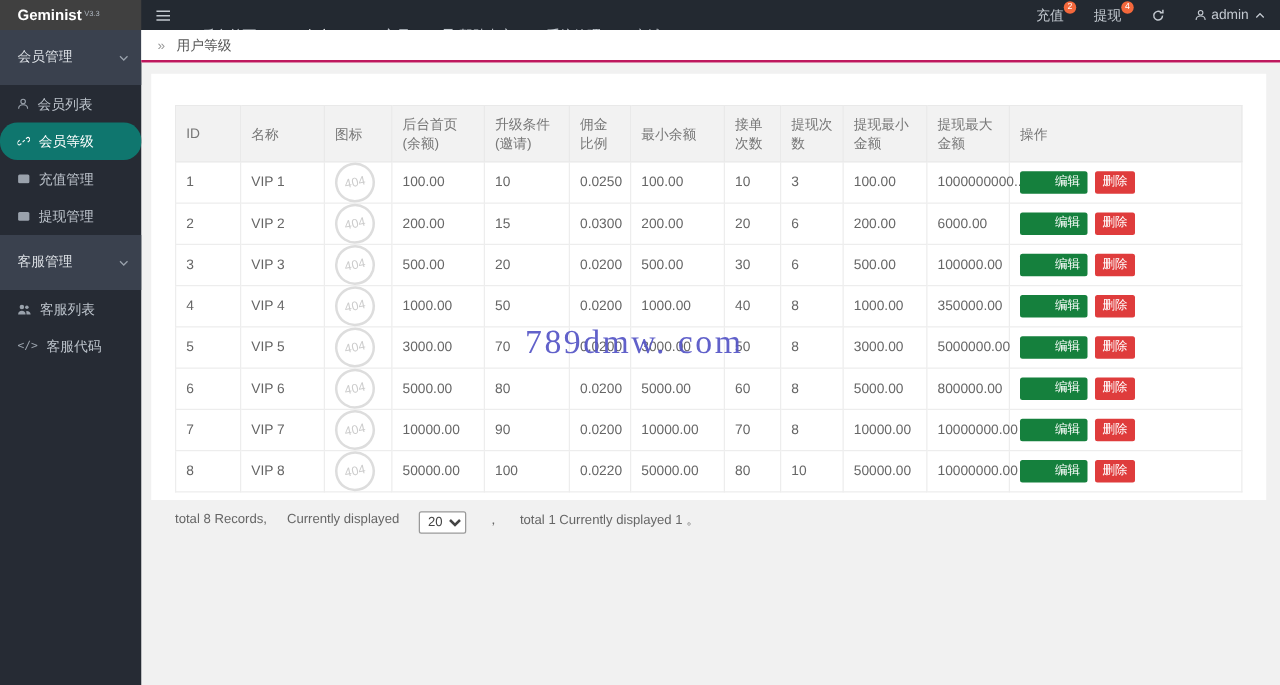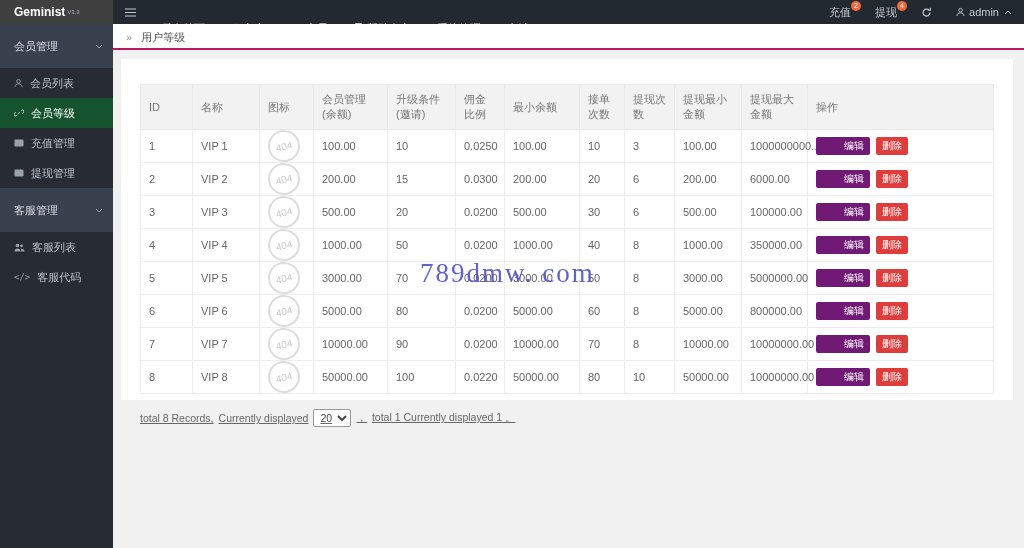--- a/index.html
+++ b/index.html
@@ -19,43 +19,43 @@
   .nav-badge-item { position:relative; display:flex; align-items:center; padding:12px 12px; cursor:pointer; }
   .badge { position:absolute; top:1px; right:2px; min-width:10px; height:10px; border-radius:6px; background:#f4683c; color:#fff; font-size:7px; line-height:10px; text-align:center; padding:0 2px; }
   .icon { display:inline-flex; align-items:center; justify-content:center; }
   svg { display:block; }
 
   
   .page-body { flex:1; display:flex; min-height:0; }
   .sidebar { width:113px; background:#262b34; flex:0 0 auto; font-size:11px; color:#bcc3cb; }
   .side-section { height:44px; line-height:28px; background:#3a414e; color:#dbdfe4; padding:0 10px 0 14px; display:flex; align-items:center; justify-content:space-between; cursor:pointer; }
   .side-item { height:30px; display:flex; align-items:center; gap:7px; padding-left:14px; cursor:pointer; }
-  .side-item.active { background:#14532d; color:#fff; }
+  .side-item.active { background:#0f766e; color:#fff;border-radius:14px; }
   .side-item .icon, .side-section .icon { color:#9aa2ac; }
   .side-item.active .icon { color:#fff; }
   .code-glyph { font-family:"DejaVu Sans Mono",monospace; font-size:9px; color:#9aa2ac; }
 
   .main { flex:1; display:flex; flex-direction:column; min-width:0; }
   .breadcrumb { height:26px; line-height:26px; background:#fff; font-size:11px; color:#555; padding-left:13px; border-bottom:2px solid #be185d; }
   .breadcrumb .sep { color:#999; margin-right:6px; }
 
   .card { background:#fff; margin:9px 11px 0 8px; padding:25px 19px 18px 19px; height:341px; }
 
   table { width:100%; border-collapse:collapse; font-size:11px; color:#666; table-layout:fixed; }
   th { background:#f2f2f2; font-weight:normal; color:#777; text-align:left; padding:7px 8px; border:1px solid #e9e9e9; }
   td { padding:4px 8px; border:1px solid #ededed; height:30px; background:#fff; }
   col.c-id{width:52px} col.c-name{width:67px} col.c-icon{width:54px} col.c-up1{width:74px}
   col.c-up2{width:68px} col.c-rate{width:49px} col.c-min{width:75px} col.c-orders{width:45px}
   col.c-wtimes{width:50px} col.c-wmin{width:67px} col.c-wmax{width:66px}
   .ph404 { width:32px; height:32px; border:2px solid #ddd; border-radius:50%; color:#ccc; font-size:10px; display:flex; align-items:center; justify-content:center; transform:rotate(-12deg); margin:-4px 0; background:#fff; }
   .btn { display:inline-block; border:none; color:#fff; font-size:10px; line-height:1; padding:4px 6px; border-radius:2px; cursor:pointer; font-family:inherit; }
-  .btn-edit { background:#701a75; margin-right:6px;padding-left:28px; }
+  .btn-edit { background:#15803d; margin-right:6px;padding-left:28px; }
   .btn-del { background:#df3c3c; }
 
-  .pagination { margin-top:15px; font-size:10.5px; color:#666; display:flex; align-items:center; gap:5px;text-decoration:underline; }
+  .pagination { margin-top:15px; font-size:10.5px; color:#666; display:flex; align-items:flex-start; gap:16px; }
   .pagination select { font-size:10.5px; color:#444; border:1px solid #999; border-radius:2px; background:#fff; padding:1px 2px; font-family:inherit; }
 
   .watermark { position:absolute; left:420px; top:258px; font-family:Liberation Serif, serif; font-size:27px; letter-spacing:2px; color:rgba(84,84,198,0.92); pointer-events:none; z-index:50; white-space:nowrap; }
 </style>
 </head>
 <body>
 
 <div class="app">
 
   <header class="navbar">
@@ -227,21 +227,21 @@
             <col class="c-wtimes">
               <col class="c-wmin">
               <col class="c-wmax">
               <col>
           </colgroup>
           <thead>
             <tr>
               <th>ID</th>
               <th>名称</th>
               <th>图标</th>
-              <th>会员管理(余额)</th>
+              <th>后台首页(余额)</th>
               <th>升级条件(邀请)</th>
               <th>佣金比例</th>
               <th>最小余额</th>
               <th>接单次数</th>
               <th>提现次数</th>
               <th>提现最小金额</th>
               <th>提现最大金额</th>
               <th>操作</th>
             </tr>
           </thead>

